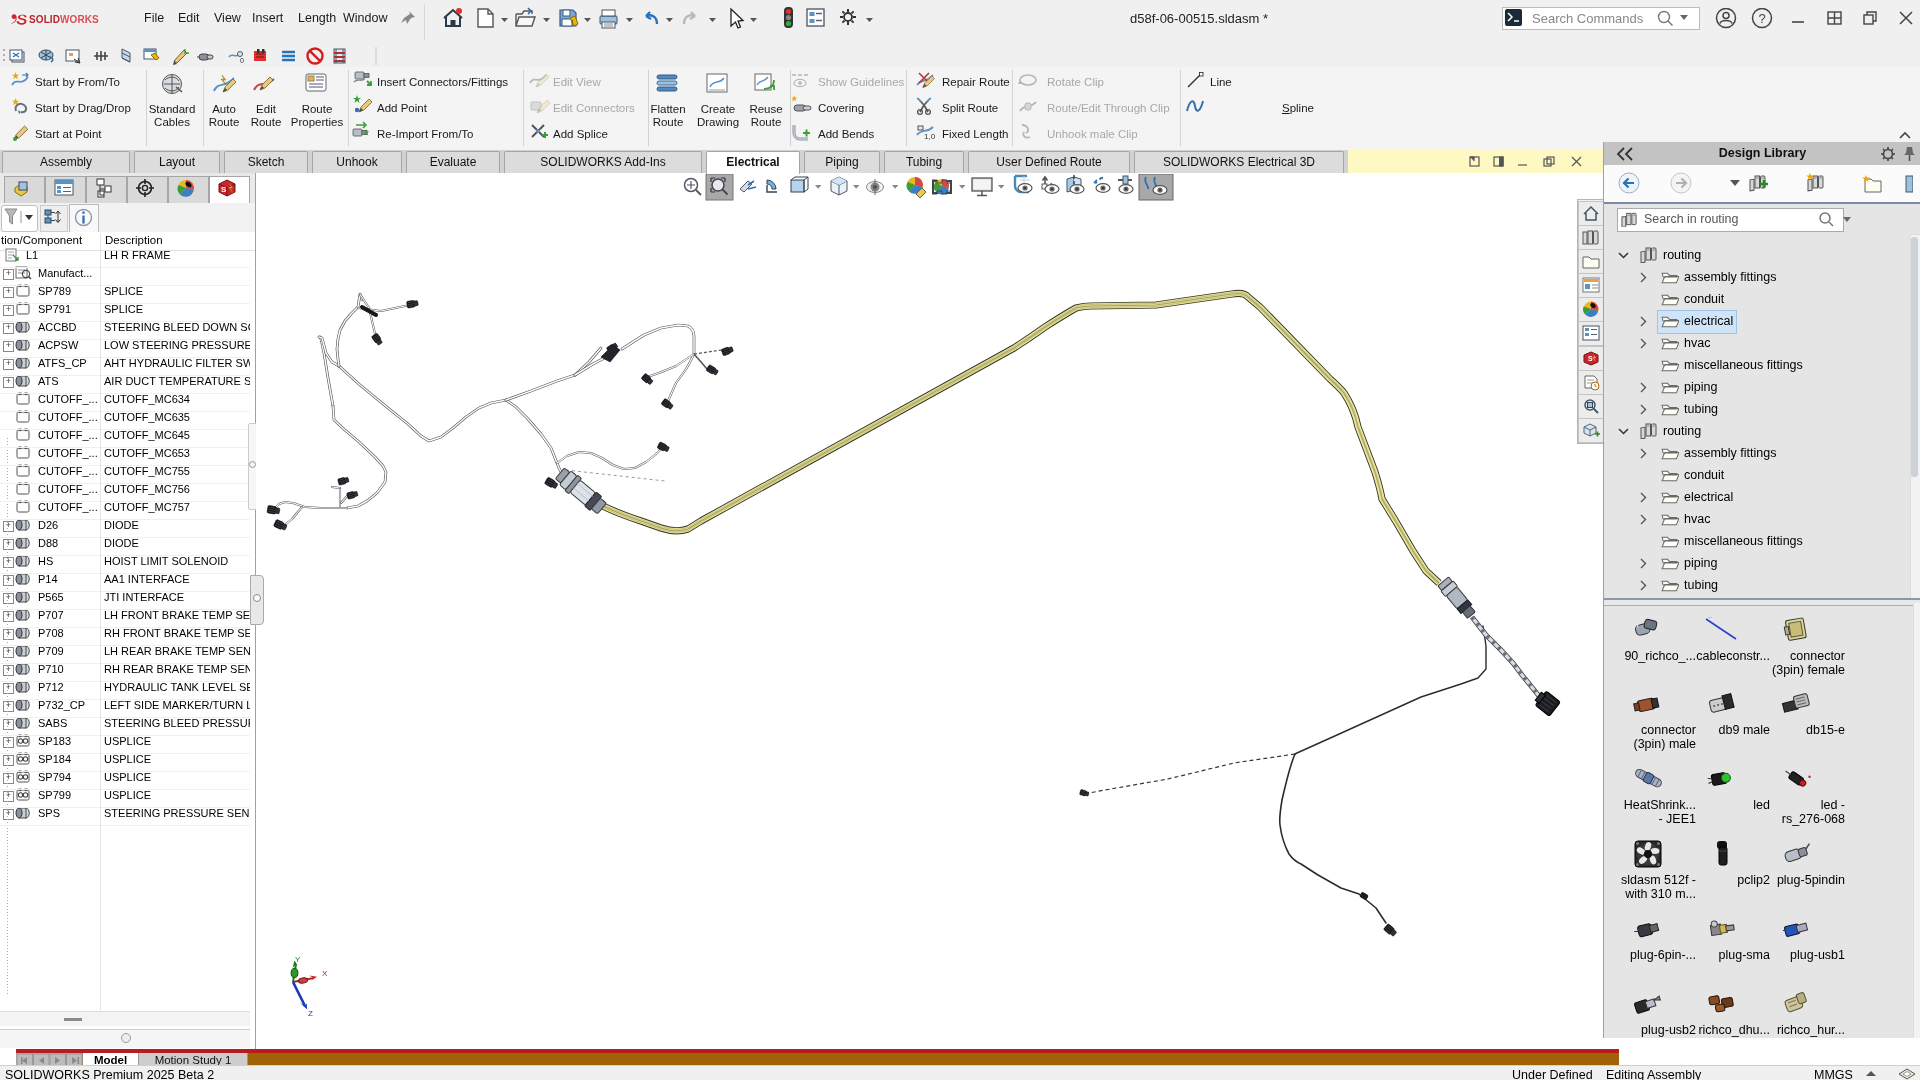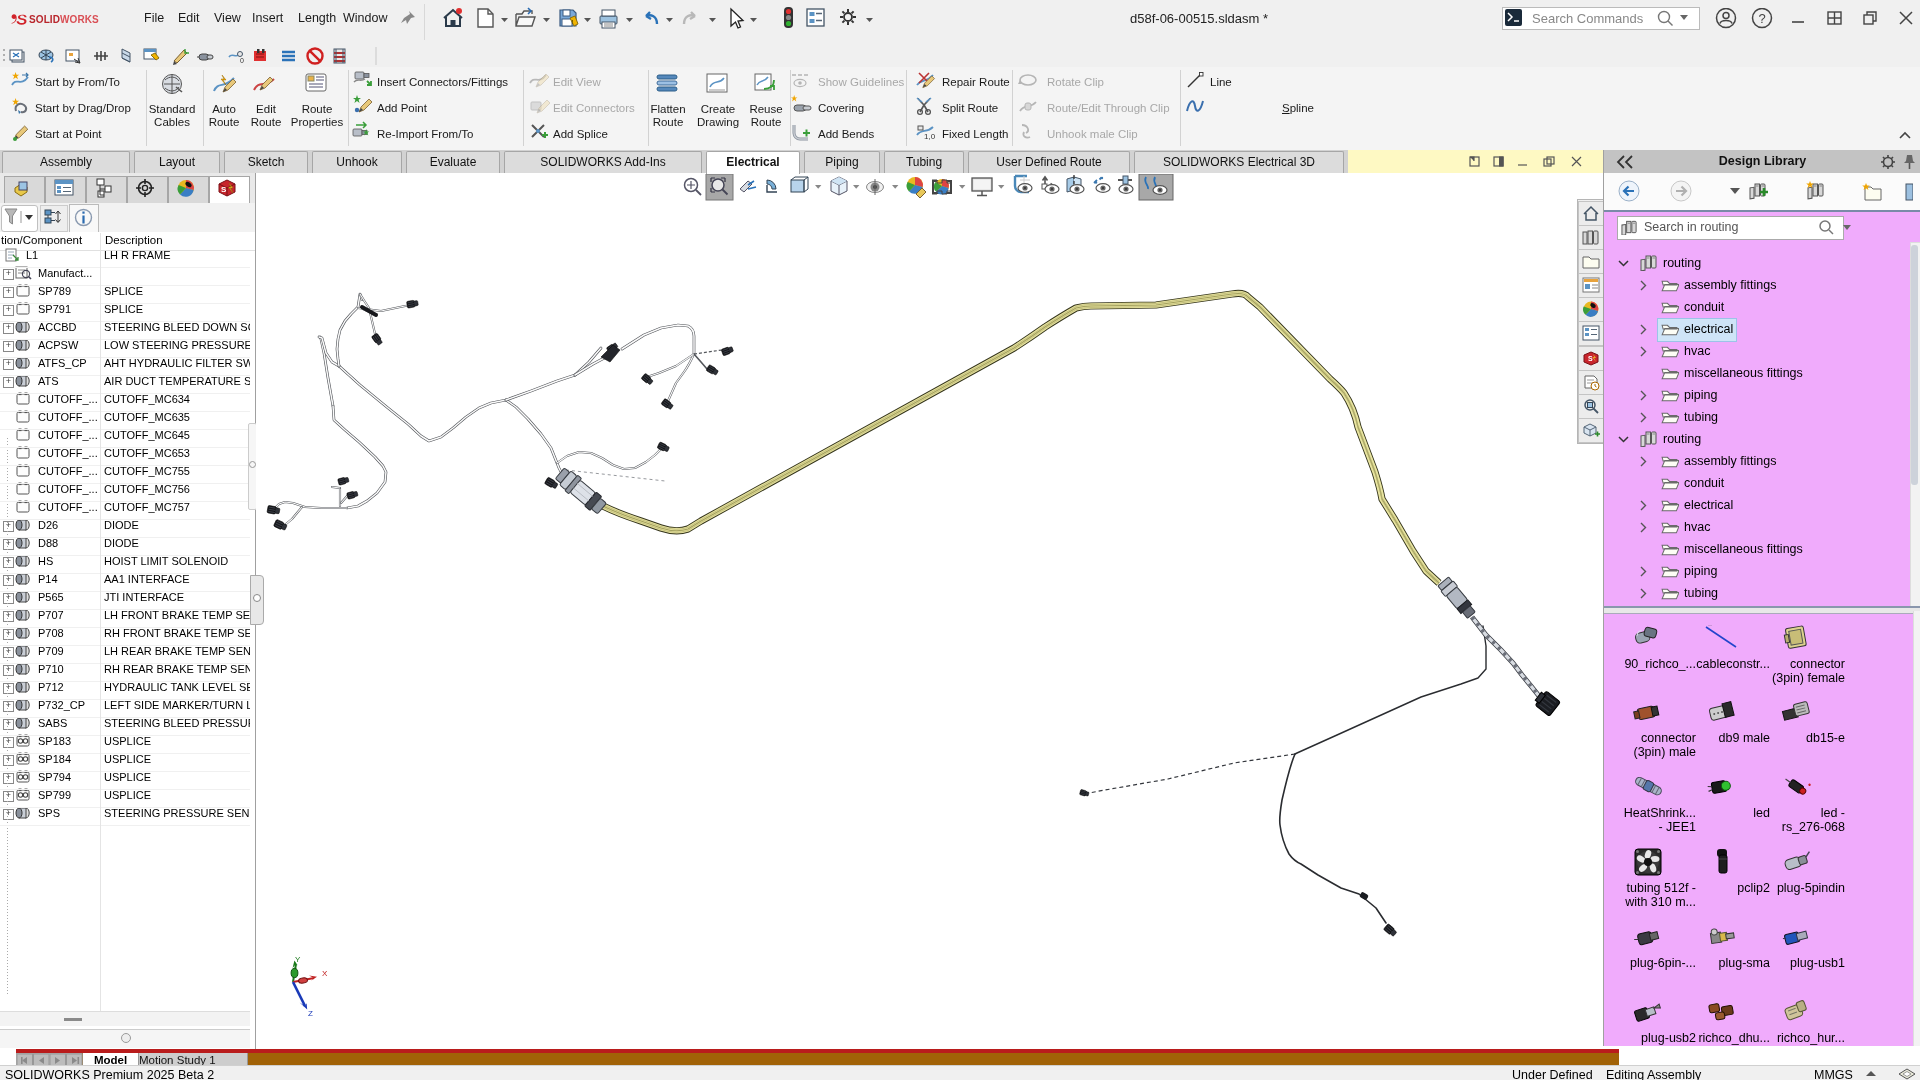--- a/index.html
+++ b/index.html
@@ -26,21 +26,21 @@
 #lpanel{left:0;top:173px;width:255px;height:876px;background:#fff;border-right:1px solid #a0a0a0}
 .ltab{position:absolute;top:3px;width:39px;height:26px;background:#d9d9d9;border:1px solid #a6a6a6}
 .lrow{position:absolute;left:0;width:250px;height:18px;font-size:11px;color:#000;line-height:18px;white-space:nowrap;overflow:hidden}
 .lrow .c2{position:absolute;left:104px}
 .plus{position:absolute;left:3px;top:5px;width:9px;height:9px;border:1px solid #888;background:#fff;font-size:9px;line-height:7px;text-align:center;color:#444}
 
 #viewport{left:256px;top:173px;width:1347px;height:876px;background:#fff}
 
 #tpstrip{left:1577px;top:199px;width:26px;height:243px;background:#f0f0f0;border:1px solid #b5b5b5}
 
-#dlib{left:1603px;top:150px;width:317px;height:896px;background:#f0abfc;border-left:1px solid #a0a0a0}
+#dlib{left:1603px;top:142px;width:317px;height:896px;background:#e5e5e5;border-left:1px solid #a0a0a0}
 #dlibtitle{left:0;top:0;width:317px;height:23px;background:#c3c3c3;font-size:12.5px;font-weight:bold;color:#111;text-align:center;line-height:23px}
 .dlrow{position:absolute;left:0;width:300px;height:22px;font-size:12.5px;color:#000;line-height:22px}
 .thumb{position:absolute;width:96px;text-align:right;font-size:12.5px;color:#000;line-height:14px}
 
 #modeltabs{left:16px;top:1049px;width:1603px;height:16px;background:#a16207;border-top:4px solid #b91c1c}
 
 #statusbar{left:0;top:1065px;width:1920px;height:15px;background:#f0f0f0;border-top:1px solid #d0d0d0;font-size:12.5px;color:#1a1a1a}
 </style></head><body>
 
 <div class="abs" id="titlebar"></div>
@@ -1563,21 +1563,21 @@
         <ellipse cx="15" cy="23" rx="3" ry="4.5" transform="rotate(230 15 23)"></ellipse>
         <ellipse cx="13" cy="14" rx="3" ry="4.5" transform="rotate(300 13 14)"></ellipse>
       </g>
       <circle cx="20" cy="17" r="4" fill="#111"></circle>
       <circle cx="9.5" cy="6.5" r="1.5" fill="#777"></circle>
       <circle cx="30.5" cy="6.5" r="1.5" fill="#777"></circle>
       <circle cx="9.5" cy="27.5" r="1.5" fill="#777"></circle>
       <circle cx="30.5" cy="27.5" r="1.5" fill="#777"></circle>
     </svg>
     <div class="thumb" style="left:-4px;top:731px">
-      <div>tubing 512f -</div>
+      <div>sldasm 512f -</div>
       <div>with 310 m...</div>
     </div>
     <svg class="abs" style="left:98px;top:695px" width="40" height="34" viewBox="0 0 40 34">
       <rect x="15" y="4" width="10" height="8" rx="3" fill="#111"></rect>
       <rect x="17" y="10" width="8" height="18" rx="2" fill="#1e1e1e" stroke="#000"></rect>
       <path d="M17 14 h8" stroke="#444"></path>
     </svg>
     <div class="thumb" style="left:70px;top:731px">
       <div>pclip2</div>
     </div>
@@ -1666,21 +1666,21 @@
         <rect x="17.5" y="1" width="15.5" height="13" fill="#bcbcbc" stroke="#989898"></rect>
         <rect x="34" y="1" width="15.5" height="13" fill="#bcbcbc" stroke="#989898"></rect>
         <rect x="50.5" y="1" width="15.5" height="13" fill="#bcbcbc" stroke="#989898"></rect>
         <path d="M11 4 L6 7.5 L11 11 z M5 4 h1.6 v7 H5 z"></path>
         <path d="M28 4 L23 7.5 L28 11 z"></path>
         <path d="M39 4 L44 7.5 L39 11 z"></path>
         <path d="M56 4 L61 7.5 L56 11 z M61.5 4 h1.6 v7 h-1.6 z"></path>
       </g>
     </svg>
 <div class="abs" style="left:67px;top:0;width:55px;height:16px;background:#fff;border-right:1px solid #999;text-align:center;font-size:11.5px;font-weight:bold;line-height:15px">Model</div>
-<div class="abs" style="left:123px;top:0;width:108px;height:16px;background:#cdcdcd;border-right:1px solid #999;font-size:11.5px;line-height:15px;color:#111">Motion Study 1</div>
+<div class="abs" style="left:123px;top:0;width:108px;height:16px;background:#cdcdcd;border-right:1px solid #999;text-align:center;font-size:11.5px;line-height:15px;color:#111">Motion Study 1</div>
 </div>
 
 <div class="abs" id="statusbar"></div>
 <div class="tx" style="left:5px;top:1068px;font-size:12.5px">SOLIDWORKS Premium 2025 Beta 2</div>
 <div class="tx" style="left:1512px;top:1068px;font-size:12.5px">Under Defined</div>
 <div class="tx" style="left:1606px;top:1068px;font-size:12.5px">Editing Assembly</div>
 <div class="tx" style="left:1814px;top:1068px;font-size:12.5px">MMGS</div>
 <svg class="abs" style="left:1864px;top:1068px" width="52" height="12" viewBox="0 0 52 12">
     <path d="M2 8 l5 -5 l5 5 z" fill="#555"></path>
     <g transform="translate(34,0)">

